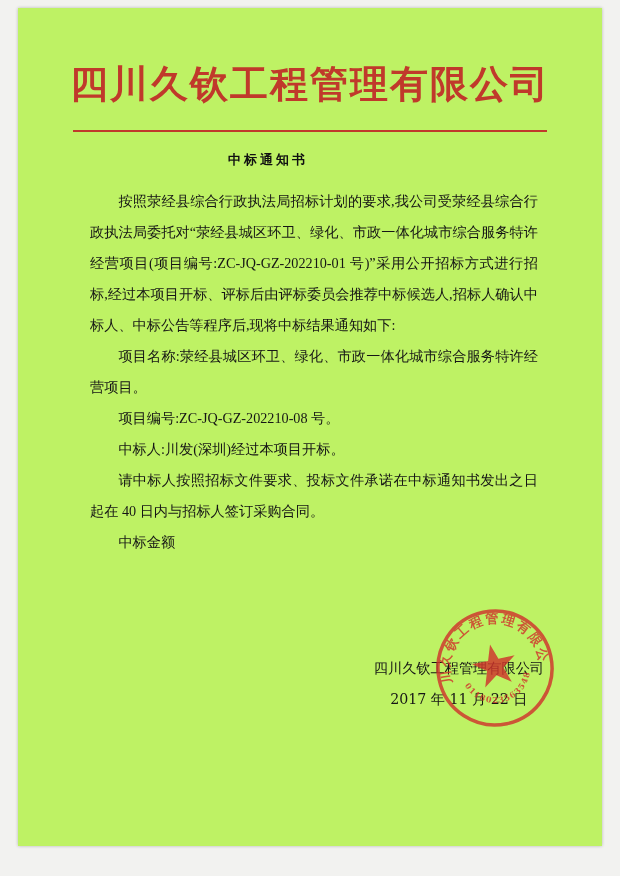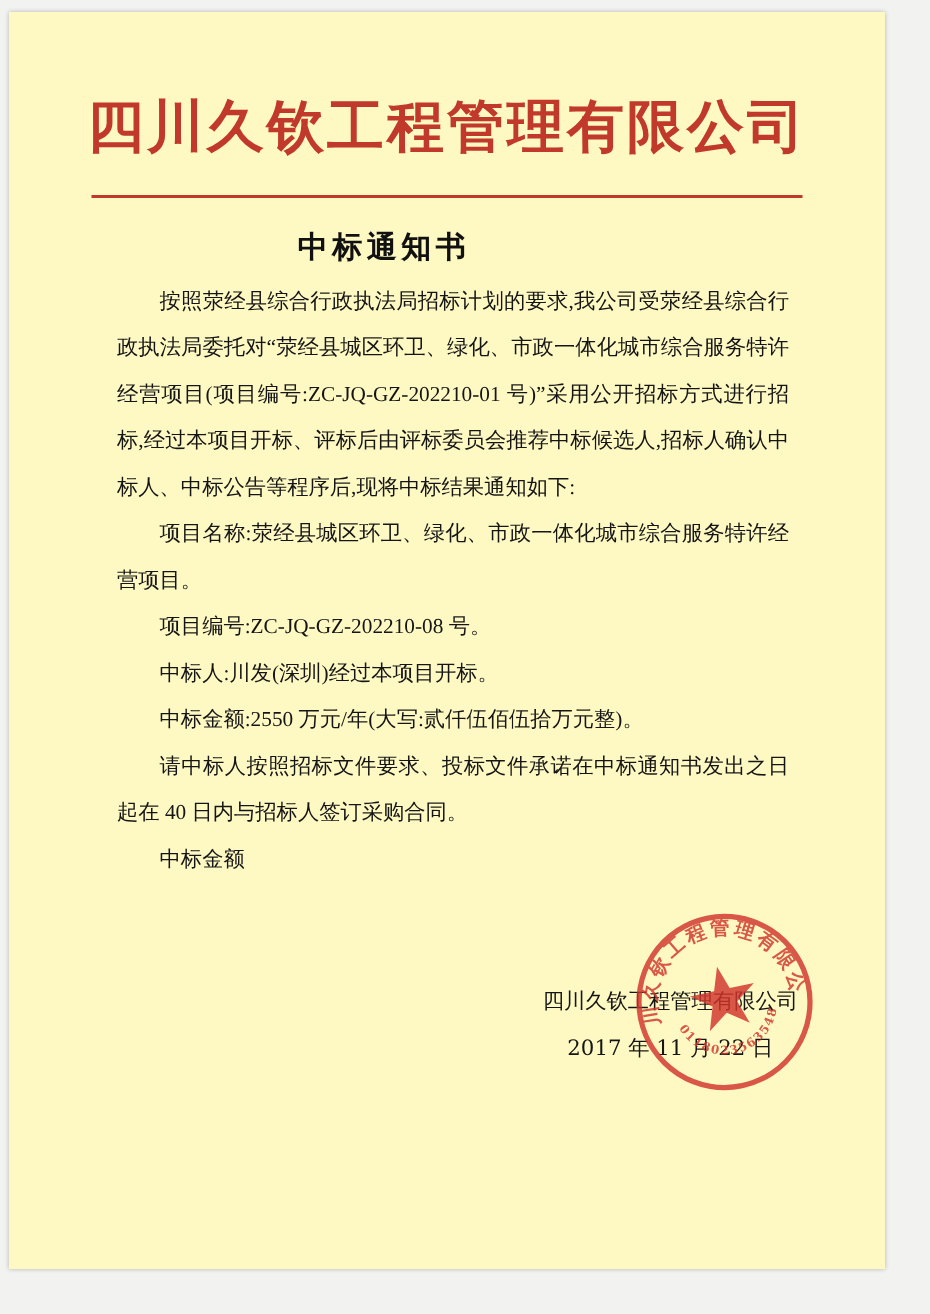--- a/index.html
+++ b/index.html
@@ -14,25 +14,25 @@
   }
   .page {
     position: relative;
     width: 620px;
     height: 876px;
     background: #f2f2f0;
     overflow: hidden;
   }
   .sheet {
     position: absolute;
-    left: 6px;
+    left: 18px;
     top: 8px;
     width: 584px;
     height: 838px;
-    background: #fef9c3;
+    background: #bef264;
     box-shadow: 0 0 3px rgba(0,0,0,0.25);
   }
   .letterhead {
     position: absolute;
     left: 0;
     top: 55px;
     width: 584px;
     text-align: center;
   }
   .letterhead-title {
@@ -53,21 +53,21 @@
     background: #c0392b;
   }
   .doc-title {
     position: absolute;
     left: 0;
     top: 143px;
     width: 500px;
     text-align: center;
     font-family: Liberation Mono, monospace;
     font-weight: bold;
-    font-size: 20px;
+    font-size: 13px;
     letter-spacing: 3px;
     color: #111;
   }
   .body-text {
     position: absolute;
     left: 72px;
     top: 178px;
     width: 448px;
     font-family: Liberation Serif, serif;
     font-size: 14.2px;
@@ -120,21 +120,20 @@
     </div>
     <div class="letterhead-rule"></div>
 
     <div class="doc-title">中标通知书</div>
 
     <div class="body-text">
       <p class="para">按照荥经县综合行政执法局招标计划的要求,我公司受荥经县综合行政执法局委托对“荥经县城区环卫、绿化、市政一体化城市综合服务特许经营项目(项目编号:ZC-JQ-GZ-202210-01 号)”采用公开招标方式进行招标,经过本项目开标、评标后由评标委员会推荐中标候选人,招标人确认中标人、中标公告等程序后,现将中标结果通知如下:</p>
       <p class="para">项目名称:荥经县城区环卫、绿化、市政一体化城市综合服务特许经营项目。</p>
       <p class="para">项目编号:ZC-JQ-GZ-202210-08 号。</p>
       <p class="para">中标人:川发(深圳)经过本项目开标。</p>
-      <p class="para">中标金额:2550 万元/年(大写:贰仟伍佰伍拾万元整)。</p>
       <p class="para">请中标人按照招标文件要求、投标文件承诺在中标通知书发出之日起在 40 日内与招标人签订采购合同。</p>
       <p class="para">中标金额</p>
     </div>
 
     <div class="sig-block">
       <div class="sig-line">四川久钦工程管理有限公司</div>
       <div class="sig-line">2017 年 11 月 22 日</div>
     </div>
 
     <div class="seal">

